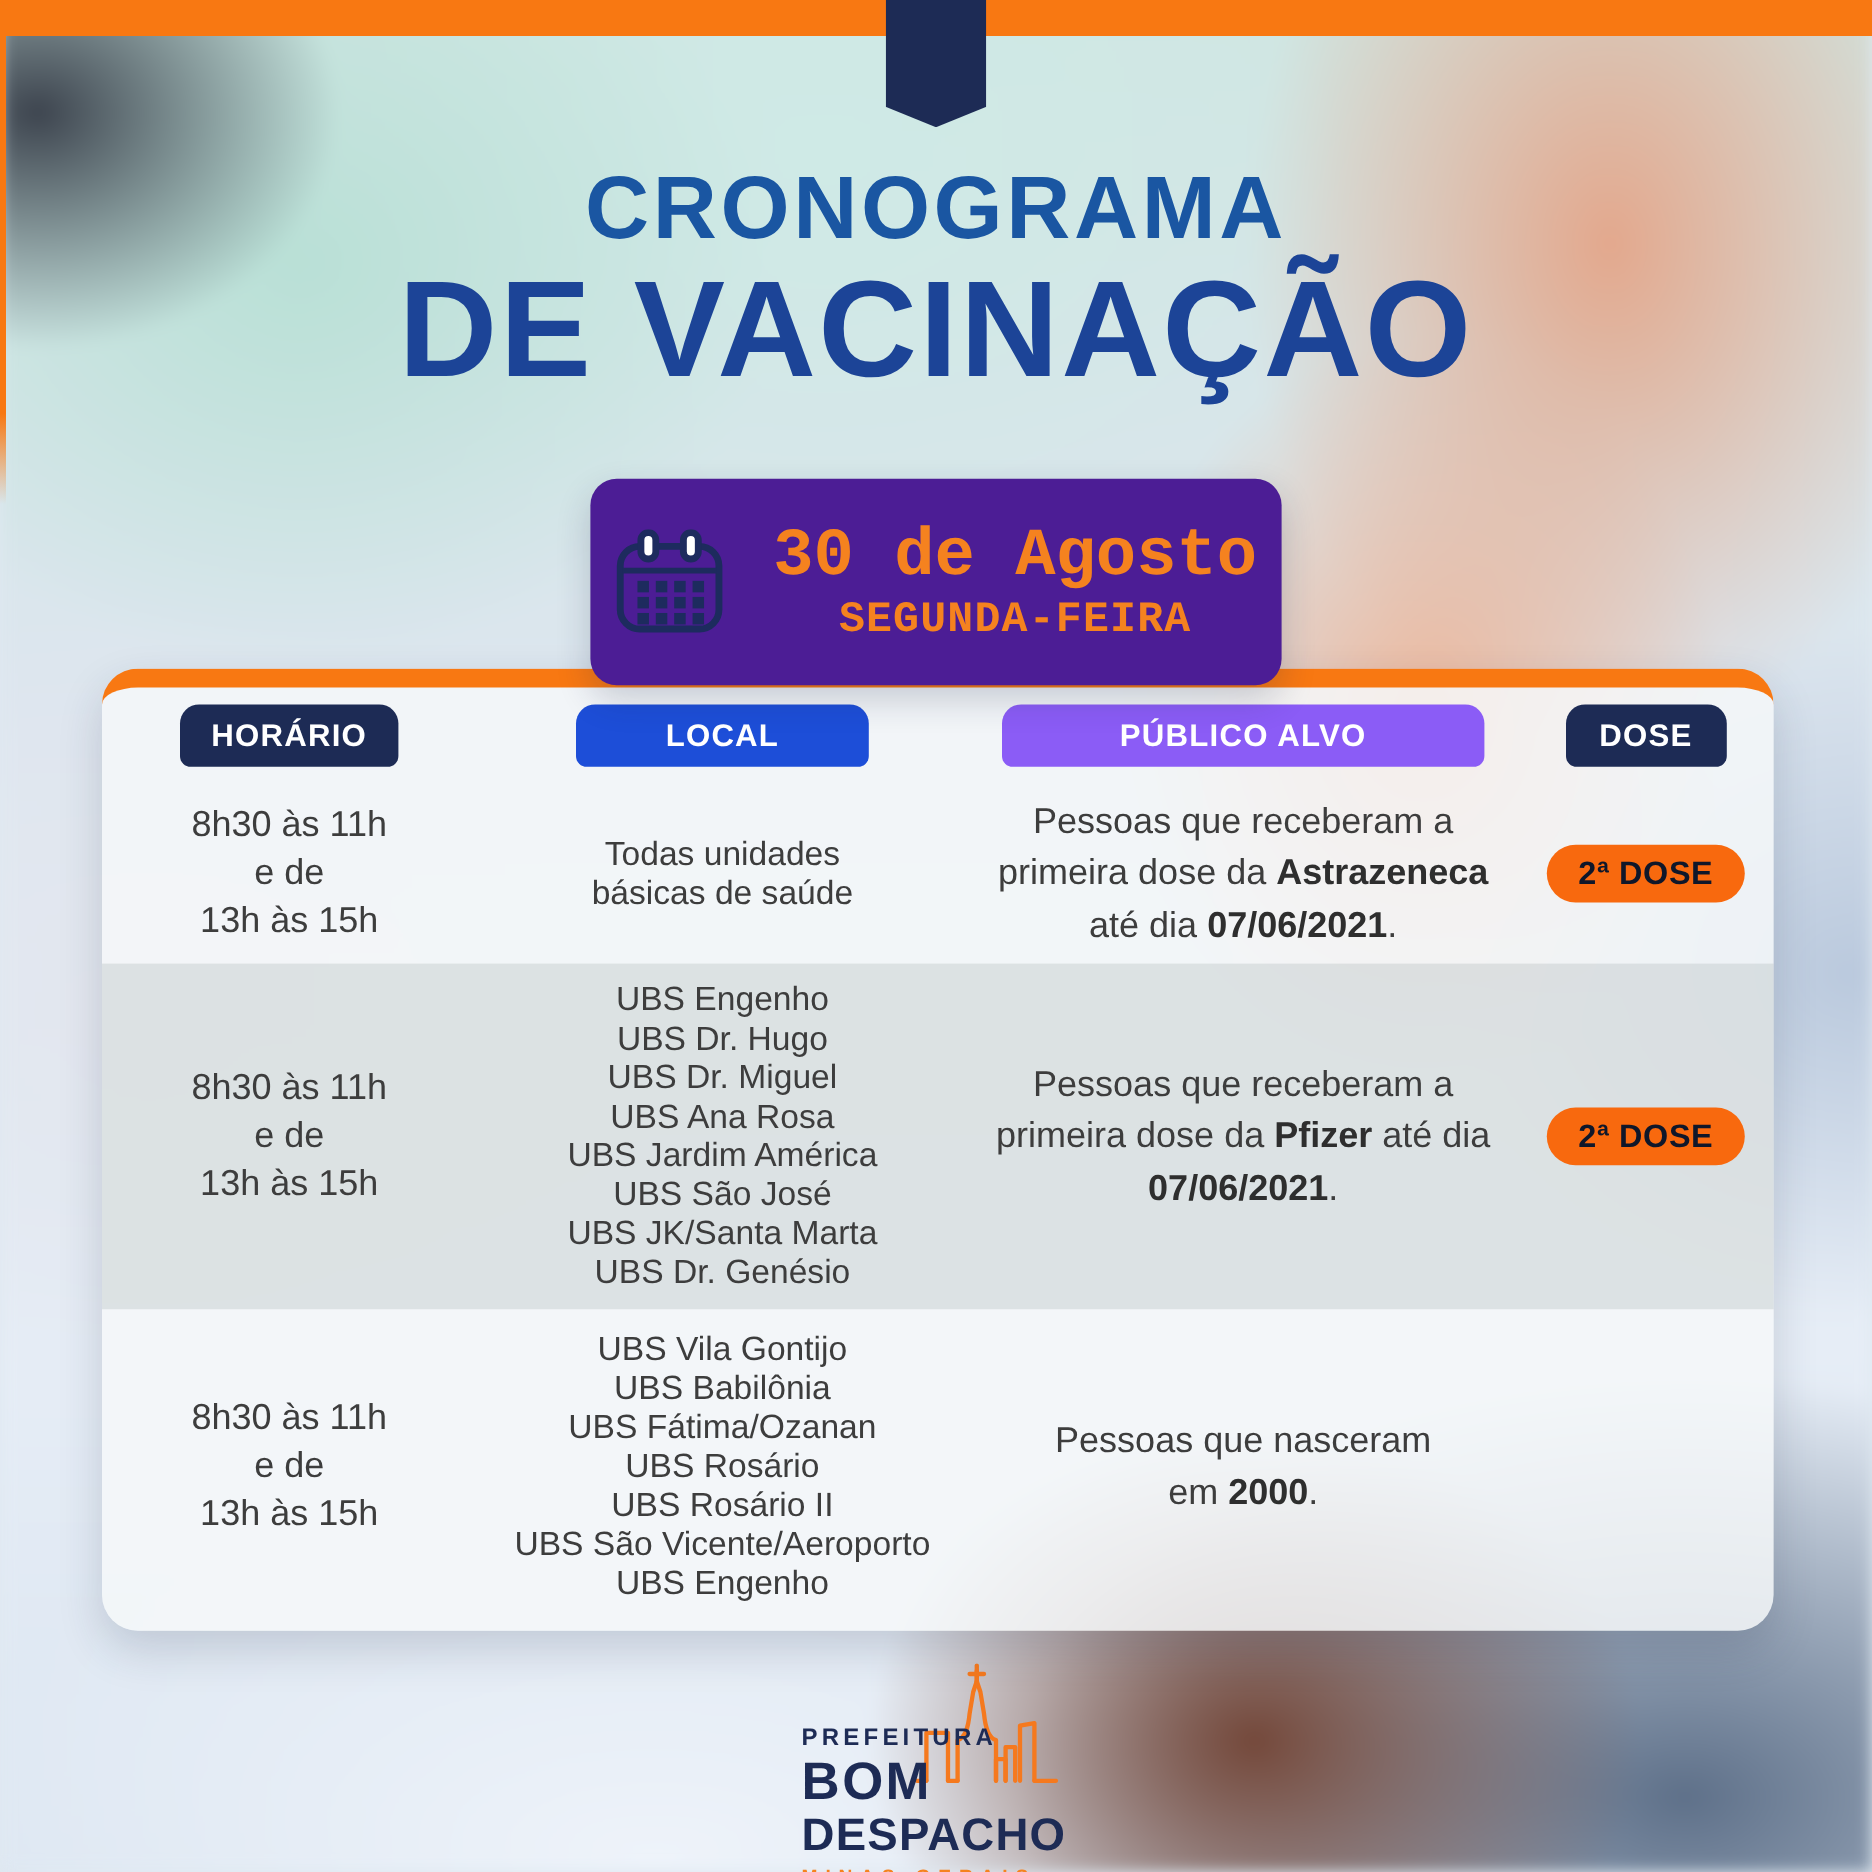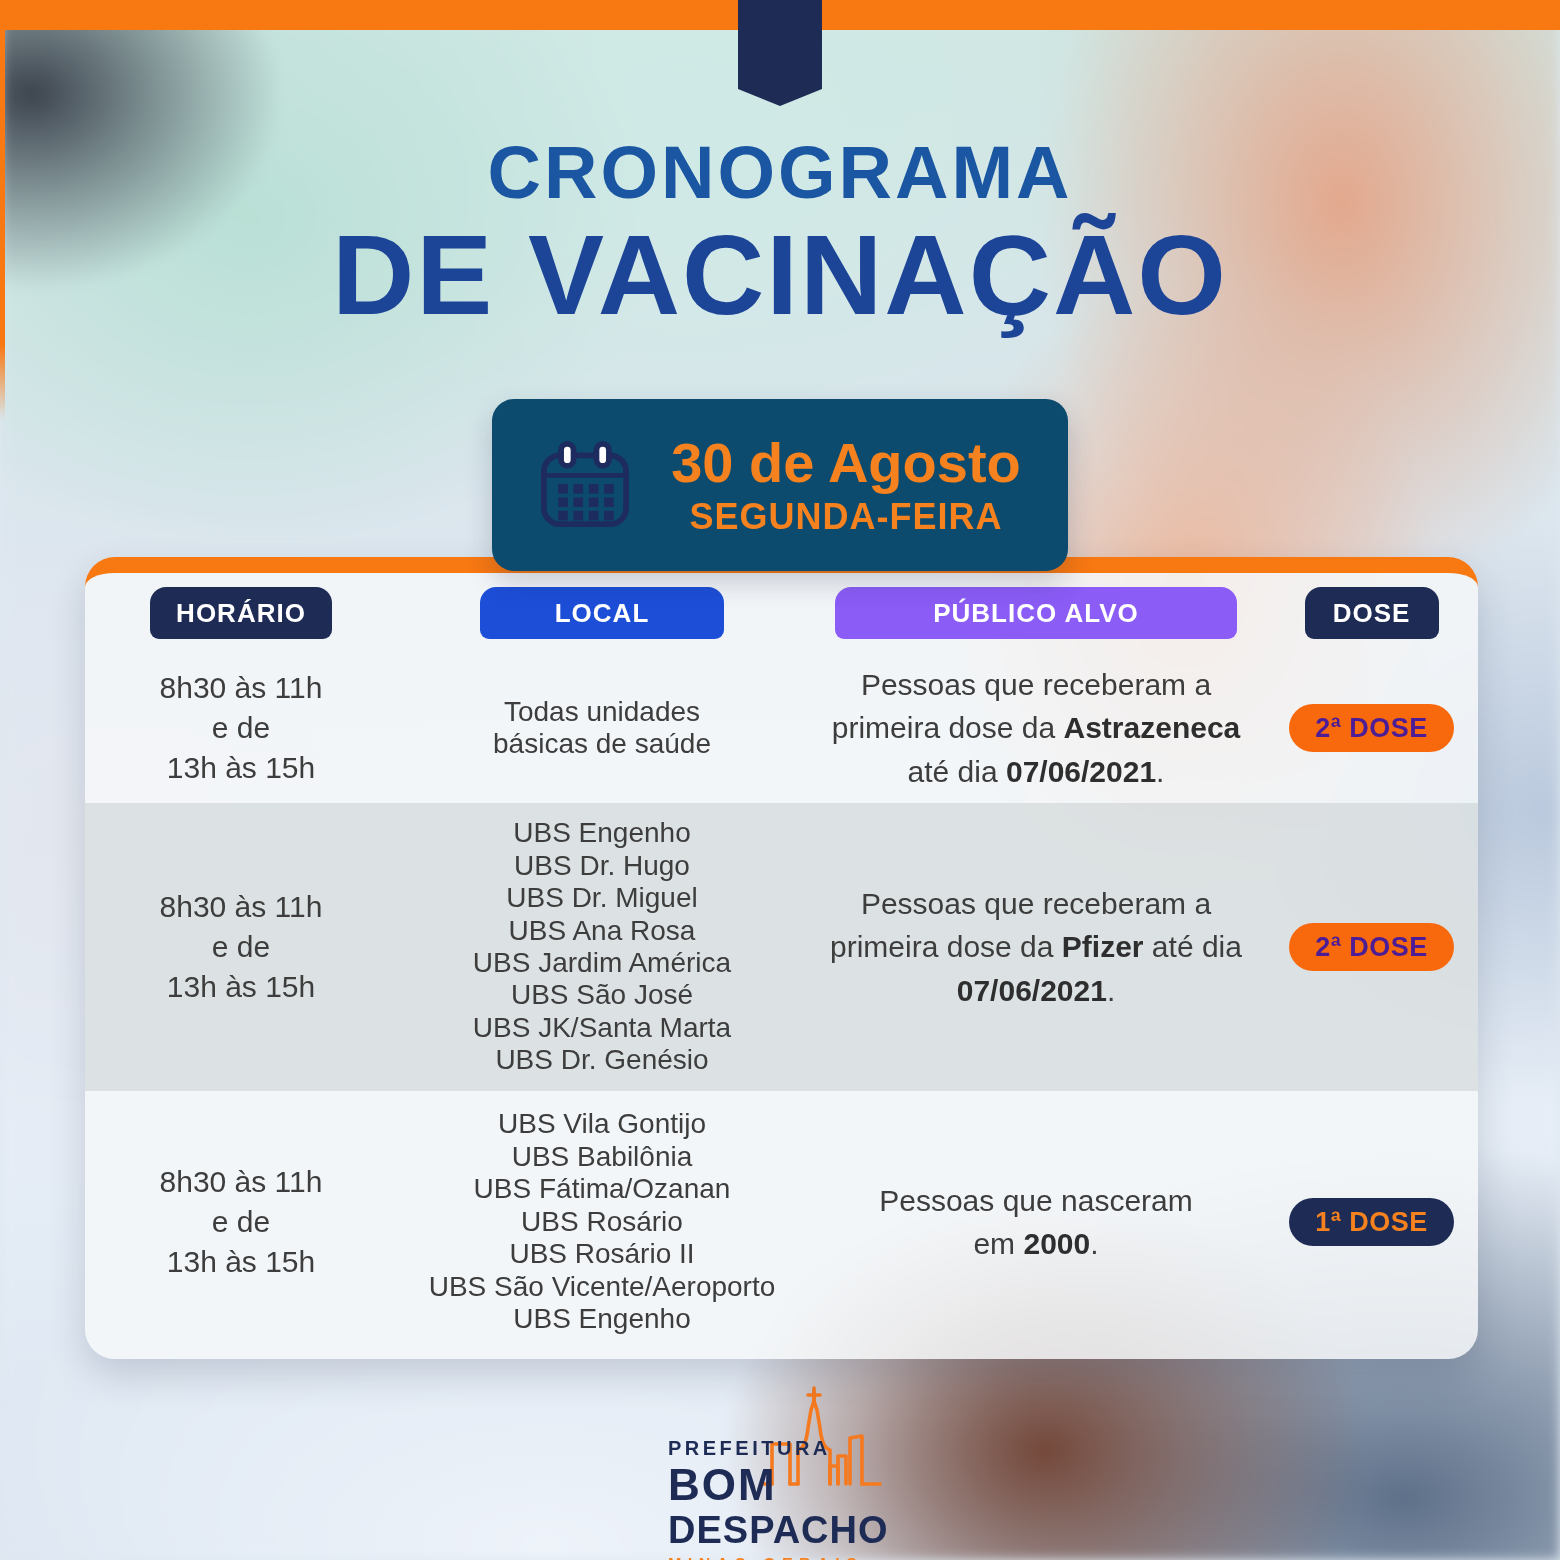--- a/index.html
+++ b/index.html
@@ -29,23 +29,23 @@
   .top-bar{position:absolute;left:0;top:0;width:100%;height:30px;}
   .left-bar{position:absolute;left:0;top:0;width:5px;height:420px;
     background:linear-gradient(180deg,var(--orange) 0%,var(--orange) 82%,rgba(248,120,18,0) 100%);}
   .ribbon{position:absolute;left:738px;top:0;width:84px;height:106px;z-index:3;
     clip-path:polygon(0 0,100% 0,100% 84%,50% 100%,0 84%);}
   
   .title-wrap{position:absolute;left:0;top:136px;width:100%;text-align:center;z-index:2;line-height:1;}
   .title-line1{font-size:74px;font-weight:bold;letter-spacing:3px;}
   .title-line2{font-size:114px;font-weight:bold;letter-spacing:2px;margin-top:8px;}
   
-  .date-card{position:absolute;left:492px;top:399px;width:576px;height:172px;background:#0c4a6e;
+  .date-card{position:absolute;left:492px;top:399px;width:576px;height:172px;background:#4c1d95;
     border-radius:22px;box-shadow:0 12px 28px rgba(30,40,70,.20);z-index:4;
-    display:flex;align-items:center;justify-content:center;gap:40px;}
+    display:flex;align-items:center;justify-content:center;gap:40px;font-family:Liberation Mono, monospace;}
   .date-text{text-align:center;line-height:1.08;}
   .date-line{font-size:56px;font-weight:bold;}
   .weekday-line{font-size:36px;font-weight:bold;letter-spacing:1px;margin-top:4px;}
   
   .table-card{position:absolute;left:85px;top:557px;width:1393px;height:802px;z-index:3;
     border-radius:30px;background:rgba(246,248,249,.84);
     border-top:16px solid var(--orange);box-sizing:border-box;
     box-shadow:0 16px 36px rgba(40,50,80,.18);}
   .t-head,.t-row{display:grid;grid-template-columns:312px 410px 458px 213px;}
   .t-head{height:80px;align-items:center;}
@@ -57,21 +57,21 @@
   .t-row{align-items:center;}
   .t-row.shaded{background:rgba(170,180,180,.30);}
   .cell{display:flex;flex-direction:column;align-items:center;justify-content:center;
     text-align:center;color:#3d3d3d;}
   .cell.horario{font-size:30px;line-height:1.34;}
   .cell.local{font-size:28px;line-height:1.16;}
   .pub{width:440px;font-size:30px;line-height:1.45;}
   .pub .b{font-weight:bold;color:#2e2e2e;}
   .pill{display:inline-flex;align-items:center;justify-content:center;
     height:48px;padding:0 26px;border-radius:26px;font-size:27px;font-weight:bold;letter-spacing:.5px;}
-  .pill.orange{background:#f8690e;color:#4c1d95;}
+  .pill.orange{background:#f8690e;color:#0f172a;}
   .pill.navy{background:#1d2b55;color:#f5821f;}
   .r1{height:150px;}.r2{height:288px;}.r3{height:262px;}
   
   .logo{position:absolute;left:668px;top:1386px;width:222px;height:168px;z-index:2;}
   .logo .skyline{position:absolute;left:94px;top:0;}
   .logo .ltext{position:absolute;left:0;top:52px;line-height:1;}
   .logo-pref{font-size:20px;font-weight:bold;letter-spacing:3.5px;}
   .logo-bom{font-size:44px;font-weight:bold;letter-spacing:2px;margin-top:5px;}
   .logo-desp{font-size:38px;font-weight:bold;letter-spacing:1px;margin-top:4px;}
   .logo-mg{font-size:16px;font-weight:bold;letter-spacing:6.5px;margin-top:8px;}
@@ -195,23 +195,20 @@
           <div class="">UBS Rosário II</div>
           <div class="">UBS São Vicente/Aeroporto</div>
           <div class="">UBS Engenho</div>
         </div>
         <div class="cell publico">
           <div class="pub">
             <div class=""><span>Pessoas que nasceram</span></div>
             <div class=""><span>em </span><span class="b">2000</span><span>.</span></div>
           </div>
         </div>
-        <div class="cell dose">
-          <div class="pill navy">1ª DOSE</div>
-        </div>
       </div>
     </div>
 </div>
 
 <div class="logo">
   <svg class="skyline" width="120" height="104" viewBox="0 0 120 104" fill="none" stroke="#f5791e" stroke-width="3.6" stroke-linejoin="round" stroke-linecap="round">
     <path d="M2 98 H10"></path>
     <path d="M10 98 V58 H28 V98"></path>
     <path d="M28 98 H36"></path>
     <path d="M36 98 V64 C43 62 45 52 46 42 L49 24 L52 15 V6"></path>

